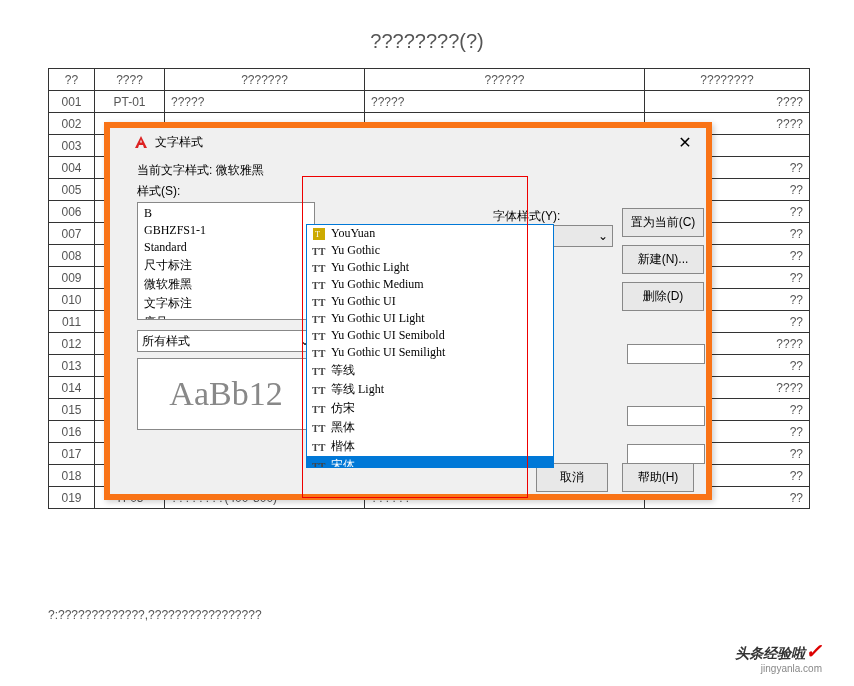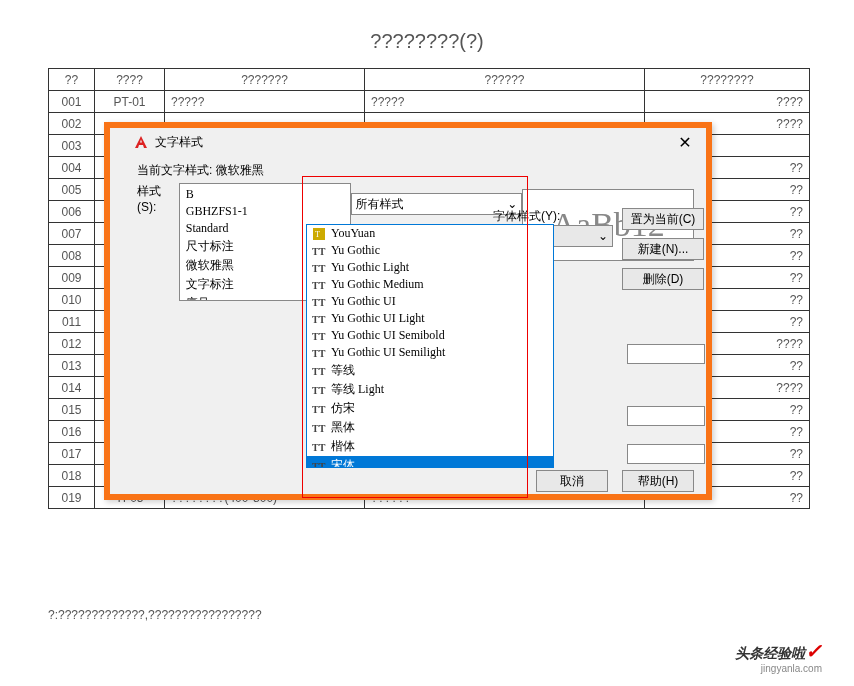--- a/index.html
+++ b/index.html
@@ -21,21 +21,21 @@
     .dialog { position: absolute; top: 122px; left: 104px; width: 608px; height: 378px; background: #f0f0f0; border: 6px solid #f97316; box-shadow: 2px 2px 6px rgba(0,0,0,0.2); padding-left: 15px; }
     .dialog-titlebar { display: flex; align-items: center; height: 28px; padding: 0 0 0 8px; background: #f0f0f0; }
     .dialog-icon { width: 16px; height: 16px; margin-right: 6px; }
     .dialog-icon svg { width: 16px; height: 16px; }
     .dialog-title { font-size: 12px; flex: 1; }
     .dialog-close { width: 42px; height: 28px; display: flex; align-items: center; justify-content: center; font-size: 16px; cursor: pointer; }
     .dialog-body { padding: 6px 12px; font-size: 12px; position: relative; height: 348px; }
     
     .current-style { margin-bottom: 4px; }
     
-    .styles-section { display: flex; flex-direction: row; }
+    .styles-section { display: flex; flex-direction: column; }
     .styles-label { margin-bottom: 2px; }
     .styles-list { width: 178px; height: 118px; background: #fff; border: 1px solid #888; overflow: auto; padding: 2px; }
     .styles-list div { padding: 1px 4px; font-family: "SimSun", serif; }
     .styles-filter { width: 178px; height: 22px; border: 1px solid #888; background: #fff; padding: 0 4px; margin-top: 10px; display: flex; align-items: center; justify-content: space-between; cursor: pointer; }
     .styles-preview { width: 178px; height: 72px; background: #fff; border: 1px solid #888; margin-top: 6px; display: flex; align-items: center; justify-content: center; font-size: 34px; color: #888; font-family: serif; }
     
     .font-section { position: absolute; top: 38px; left: 202px; }
     .font-label { margin-bottom: 2px; }
     .font-dropdown { width: 148px; height: 22px; border: 1px solid #0078d7; background: #fff; display: flex; align-items: center; padding: 0 2px; cursor: pointer; position: relative; }
     .font-dropdown-icon { width: 14px; height: 14px; margin-right: 4px; display: flex; align-items: center; justify-content: center; }
@@ -47,21 +47,21 @@
     
     .font-list-dropdown { position: absolute; top: 102px; left: 202px; width: 248px; height: 244px; background: #fff; border: 1px solid #0078d7; overflow-y: auto; z-index: 10; }
     .font-list-dropdown::-webkit-scrollbar { width: 16px; }
     .font-list-dropdown::-webkit-scrollbar-track { background: #f0f0f0; }
     .font-list-dropdown::-webkit-scrollbar-thumb { background: #ccc; border: 1px solid #aaa; }
     .font-item { display: flex; align-items: center; padding: 1px 4px; font-family: "SimSun", serif; font-size: 12px; cursor: pointer; }
     .font-item.selected { background: #0078d7; color: #fff; }
     .font-item-icon { width: 16px; height: 14px; margin-right: 4px; display: flex; align-items: center; justify-content: center; }
     
     .right-buttons { position: absolute; top: 52px; left: 497px; display: flex; flex-direction: column; gap: 8px; }
-    .dlg-btn { width: 82px; height: 22px; border: 1px solid #888; background: #e8e8e8; font-size: 12px; cursor: pointer; display: flex; align-items: center; justify-content: center; }
+    .dlg-btn { width: 82px; height: 29px; border: 1px solid #888; background: #e8e8e8; font-size: 12px; cursor: pointer; display: flex; align-items: center; justify-content: center; }
     
     .hidden-input { position: absolute; width: 78px; height: 20px; border: 1px solid #888; background: #fff; }
     
     .bottom-buttons { position: absolute; bottom: 12px; right: 12px; display: flex; gap: 14px; }
     .bottom-buttons .dlg-btn { width: 72px; }
     
     .red-box { position: absolute; border: 1px solid #e00; pointer-events: none; z-index: 20; }
     
     .watermark { position: absolute; bottom: 12px; right: 32px; font-size: 14px; font-weight: bold; font-style: italic; display: flex; flex-direction: column; align-items: flex-end; }
     .watermark-row { display: flex; align-items: baseline; }

